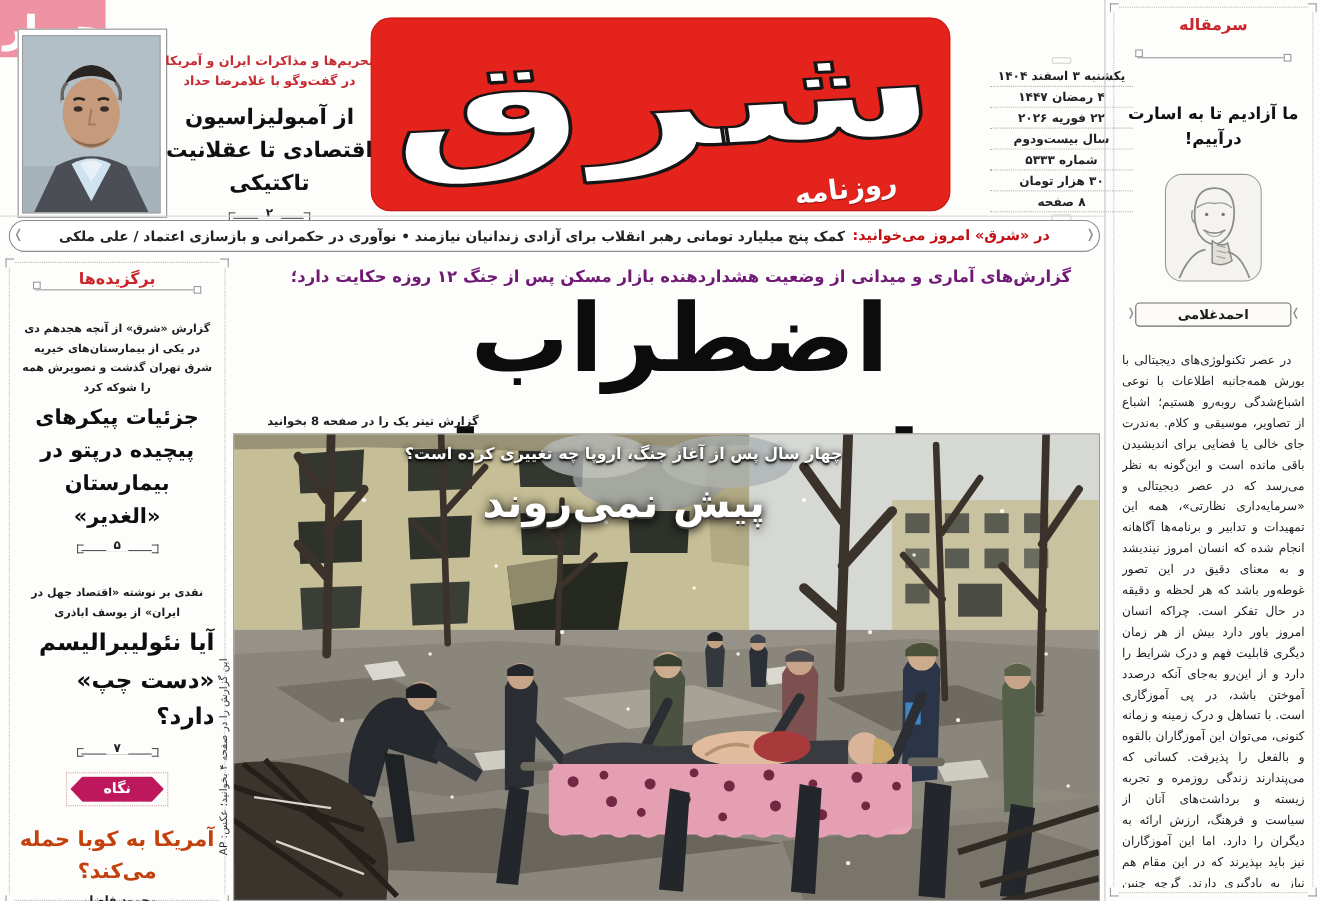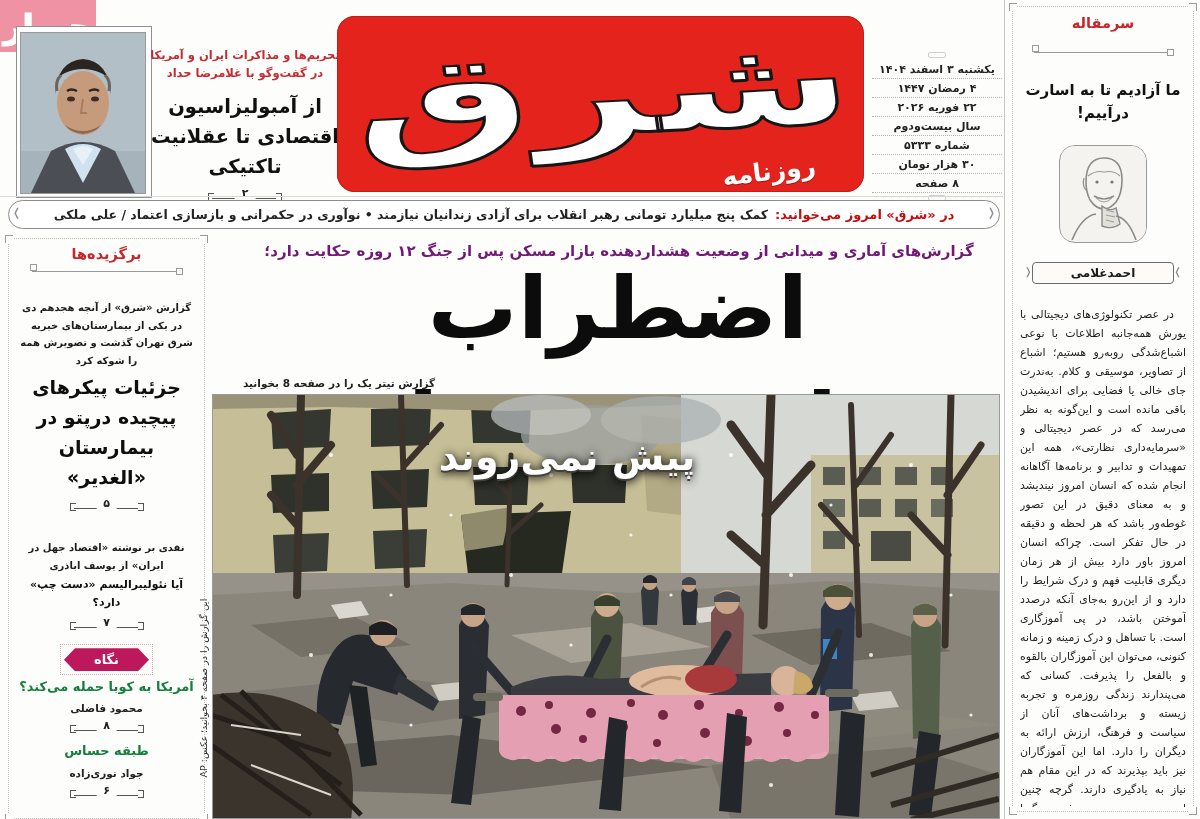--- a/index.html
+++ b/index.html
@@ -21,21 +21,21 @@
 
   
   .masthead{left:337px;top:16px;width:527px;height:176px;background:#e3231c;border-radius:18px;box-shadow:0 0 0 1px #c51d17 inset;}
   .masthead .logo{position:absolute;left:50%;top:46%;transform:translate(-50%,-54%) scaleX(1.7) rotate(-5deg);
                   font-size:118px;font-weight:bold;color:#fff;-webkit-text-stroke:2px #161616;
                   text-shadow:0 2px 0 #161616;white-space:nowrap;line-height:1;}
   .masthead .subtitle{position:absolute;right:48px;bottom:6px;color:#fff;font-size:25px;font-weight:bold;
                   transform:rotate(-7deg);text-shadow:0 1px 0 #9c120d;}
 
   
-  .dateline{left:872px;top:50px;width:130px;}
+  .dateline{left:900px;top:50px;width:130px;}
   .dateline .row{font-size:11px;font-weight:bold;text-align:center;padding:2.5px 0;border-bottom:1px dotted #b5b5b5;color:#222;}
   .dateline .row:first-child{border-top:1px dotted #b5b5b5;}
   .dl-orn{width:16px;height:4px;border:1px solid #cfcfcf;border-radius:2px;margin:2px auto;}
 
   
   .vrule{left:1004px;top:0;height:819px;width:0;border-left:1px solid #c6c6c6;}
   .hrule-top{left:0;top:196px;width:1003px;height:0;border-top:1px solid #d8d8d8;}
 
   
   .cornerbox{border:1px dotted #bdbdbd;}
@@ -55,21 +55,21 @@
   .pmarker .bar{position:absolute;left:4px;right:4px;top:10px;border-top:1px solid #555;}
   .pmarker::before{content:"";position:absolute;left:0;top:5px;width:5px;height:6px;border:1px solid #555;border-right:none;background:#fdfdfb;}
   .pmarker::after{content:"";position:absolute;right:0;top:5px;width:5px;height:6px;border:1px solid #555;border-left:none;background:#fdfdfb;}
   .pmarker .num{position:absolute;left:50%;top:0;transform:translateX(-50%);background:#fdfdfb;padding:0 7px;
                 font-size:11px;font-weight:bold;line-height:1;color:#222;}
 
   
   .editorial{left:1012px;top:6px;width:182px;height:806px;padding:4px 7px;box-sizing:border-box;
              display:flex;flex-direction:column;gap:12px;}
   .ed-label{color:#c9252b;font-weight:bold;font-size:14.5px;text-align:center;margin-top:4px;}
-  .ed-title{font-size:15px;font-weight:bold;text-align:center;line-height:1.5;margin:8px 0 2px;color:#111;}
+  .ed-title{font-size:15px;font-weight:bold;text-align:center;line-height:1.5;margin:21px 0 2px;color:#111;}
   .ed-photo{width:86px;height:96px;margin:7px auto 4px;border:1px solid #9a9a9a;border-radius:16px;overflow:hidden;background:#f5f3ef;flex:none;}
   .ed-author{width:108px;margin:3px auto 9px;border:1px solid #6d6d6d;border-radius:4px;padding:3px 16px;
              text-align:center;font-size:12px;font-weight:bold;position:relative;background:#fcfbf8;}
   .ed-author::before{content:"❭";position:absolute;right:-9px;top:3px;font-size:10px;color:#8a8a8a;}
   .ed-author::after{content:"❬";position:absolute;left:-9px;top:3px;font-size:10px;color:#8a8a8a;}
   .ed-body{font-size:11px;line-height:19px;text-align:justify;color:#1d1d1d;overflow:hidden;flex:1;}
   .ed-body p{margin:0;text-indent:12px;}
 
   
   .today{left:8px;top:200px;width:992px;height:29px;border:1px solid #8d8d8d;border-radius:15px;
@@ -94,22 +94,22 @@
             text-shadow:0 2px 0 #44413c,0 0 10px rgba(0,0,0,.75),0 4px 8px rgba(0,0,0,.6);}
   .vcaption{left:198px;top:816px;transform:rotate(-90deg);transform-origin:0 0;width:256px;
             font-size:9.5px;color:#2a2a2a;white-space:nowrap;text-align:center;}
 
   
   .sidebar{left:8px;top:238px;width:197px;height:581px;padding:5px 9px;box-sizing:border-box;
            text-align:center;display:flex;flex-direction:column;}
   .sb-label{color:#c9252b;font-weight:bold;font-size:14.5px;margin-top:2px;}
   .sb-kicker{font-size:10px;font-weight:bold;line-height:1.75;margin-top:21px;color:#1c1c1c;}
   .sb-title-xl{font-size:19px;font-weight:bold;line-height:1.58;margin-top:3px;color:#0e0e0e;}
-  .sb-title-lg{font-size:11px;font-weight:bold;line-height:1.6;margin-top:2px;color:#0e0e0e;}
-  .sb-title{font-size:13px;font-weight:bold;line-height:1.55;margin-top:1px;color:#15803d;}
+  .sb-title-lg{font-size:21px;font-weight:bold;line-height:1.6;margin-top:2px;color:#0e0e0e;text-align:right;}
+  .sb-title{font-size:19px;font-weight:bold;line-height:1.55;margin-top:15px;color:#c2410c;}
   .sb-author{font-size:10.5px;font-weight:bold;color:#222;margin-top:5px;}
   .sb-badge-outer{margin:7px auto 1px;border:1px dotted #d9a3a3;padding:3px;}
   .sb-badge{background:#be185d;color:#fff;font-weight:bold;font-size:13px;padding:4px 30px;
             clip-path:polygon(11px 0,calc(100% - 11px) 0,100% 50%,calc(100% - 11px) 100%,11px 100%,0 50%);}
 </style>
 </head>
 <body>
 
 <div class="page">
 
@@ -360,20 +360,21 @@
           <circle cx="580" cy="180" r="2"></circle>
           <circle cx="740" cy="200" r="1.6"></circle>
         <circle cx="100" cy="260" r="2"></circle>
           <circle cx="360" cy="250" r="1.6"></circle>
           <circle cx="660" cy="260" r="2"></circle>
         <circle cx="200" cy="330" r="1.6"></circle>
           <circle cx="560" cy="390" r="2"></circle>
           <circle cx="760" cy="320" r="1.6"></circle>
       </g>
     </svg>
+    <div class="ph-kicker">چهار سال پس از آغاز جنگ، اروپا چه تغییری کرده است؟</div>
     <div class="ph-title">
       <div>پیش نمی‌روند</div>
     </div>
   </div>
   <div class="abs vcaption">این گزارش را در صفحه ۴ بخوانید؛ عکس: AP</div>
 
   <div class="abs sidebar cornerbox">
     <span class="corner tl"></span>
     <span class="corner tr"></span>
     <span class="corner bl"></span>

